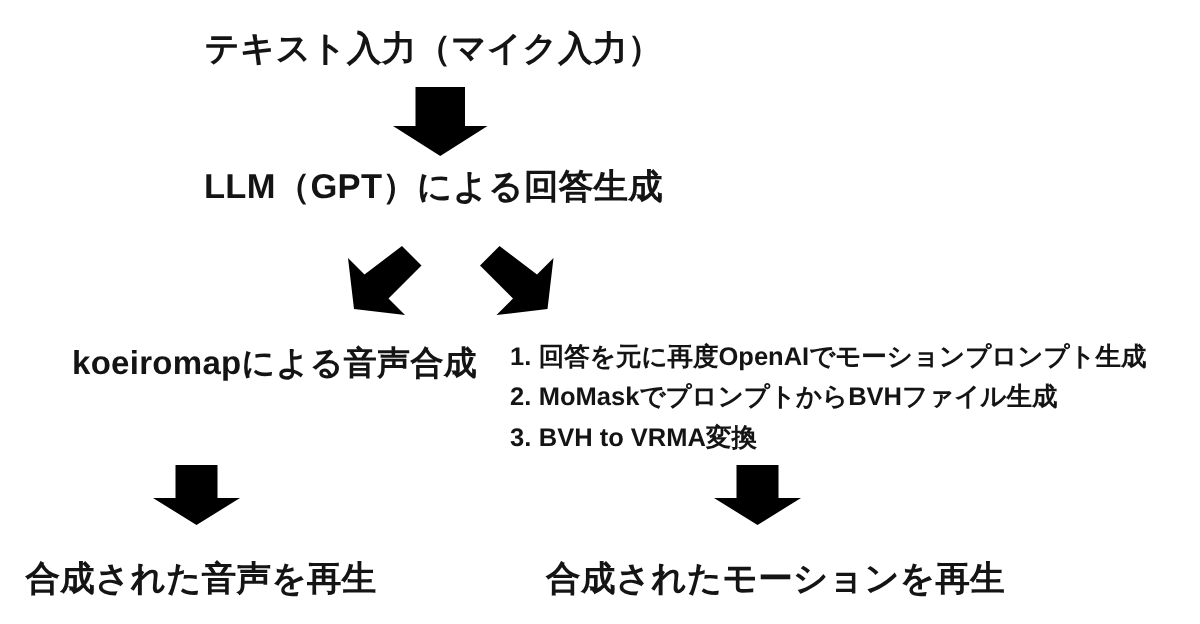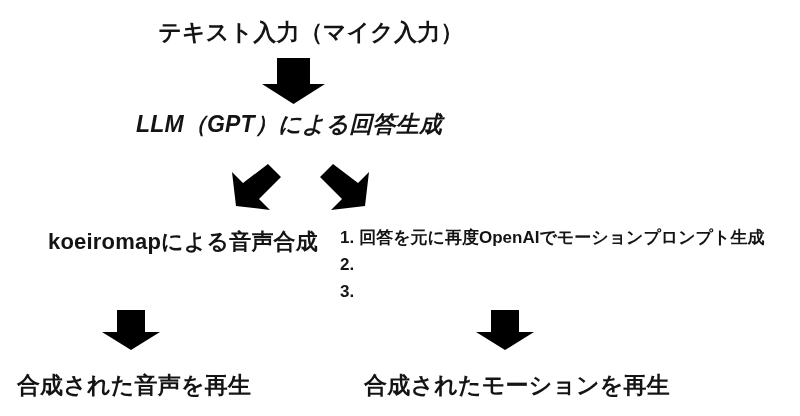--- a/index.html
+++ b/index.html
@@ -27,29 +27,27 @@
     color: #141414;
     white-space: nowrap;
     letter-spacing: 0.2px;
   }
   #label-input {
     left: 0; top: 18px;
     width: 578px;
     text-align: center;
     font-size: 23px;
     line-height: 28px;
-    padding-left: 22px;
   }
   #label-llm {
     left: 0; top: 110px;
     width: 578px;
     text-align: center;
     font-size: 23px;
     line-height: 28px;
-    font-style: italic;
   }
   #label-tts {
     left: 0; top: 228px;
     width: 318px;
     text-align: right;
     font-size: 22px;
     line-height: 28px;
   }
   #label-audio-out {
     left: 0; top: 371px;
@@ -111,21 +109,23 @@
 
 <div class="node-label" id="label-tts">koeiromapによる音声合成</div>
 
 <ul id="motion-steps">
   <li>
     <span class="step-num">1.</span>
     <span class="step-text">回答を元に再度OpenAIでモーションプロンプト生成</span>
   </li>
   <li>
     <span class="step-num">2.</span>
+    <span class="step-text">MoMaskでプロンプトからBVHファイル生成</span>
   </li>
   <li>
     <span class="step-num">3.</span>
+    <span class="step-text">BVH to VRMA変換</span>
   </li>
 </ul>
 
 <div class="node-label" id="label-audio-out">合成された音声を再生</div>
 
 <div class="node-label" id="label-motion-out">合成されたモーションを再生</div>
 
 </body></html>

